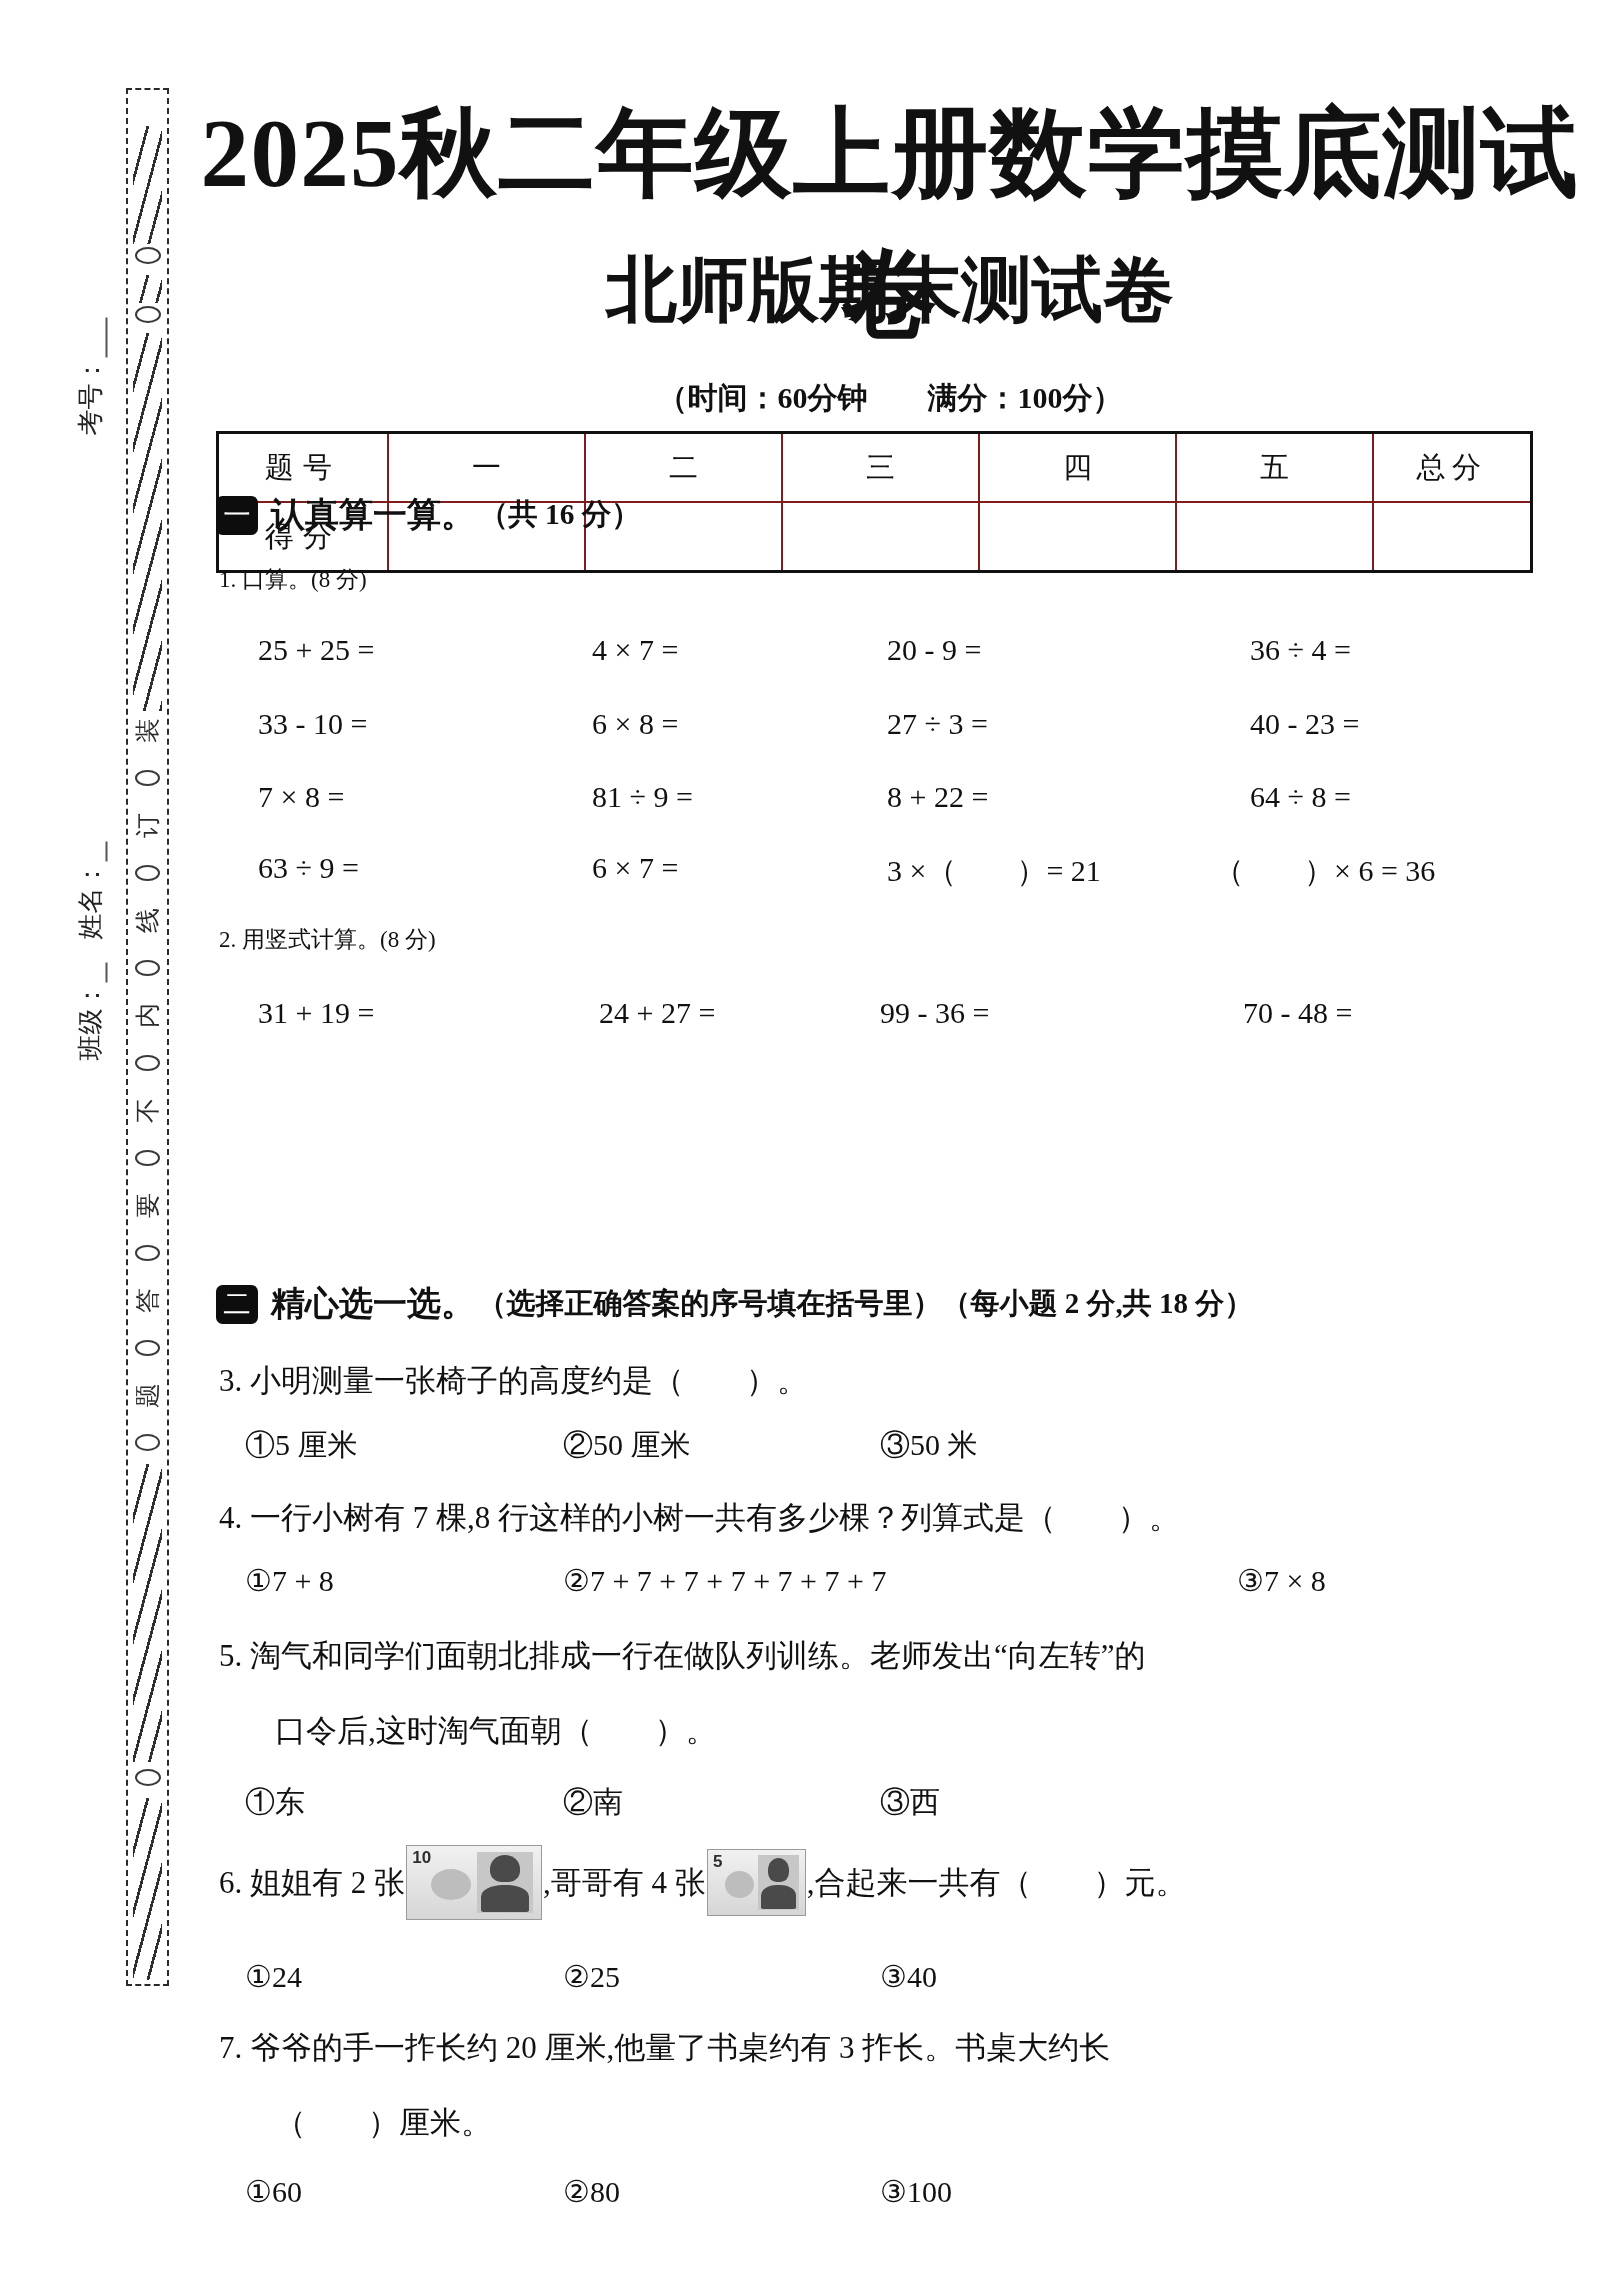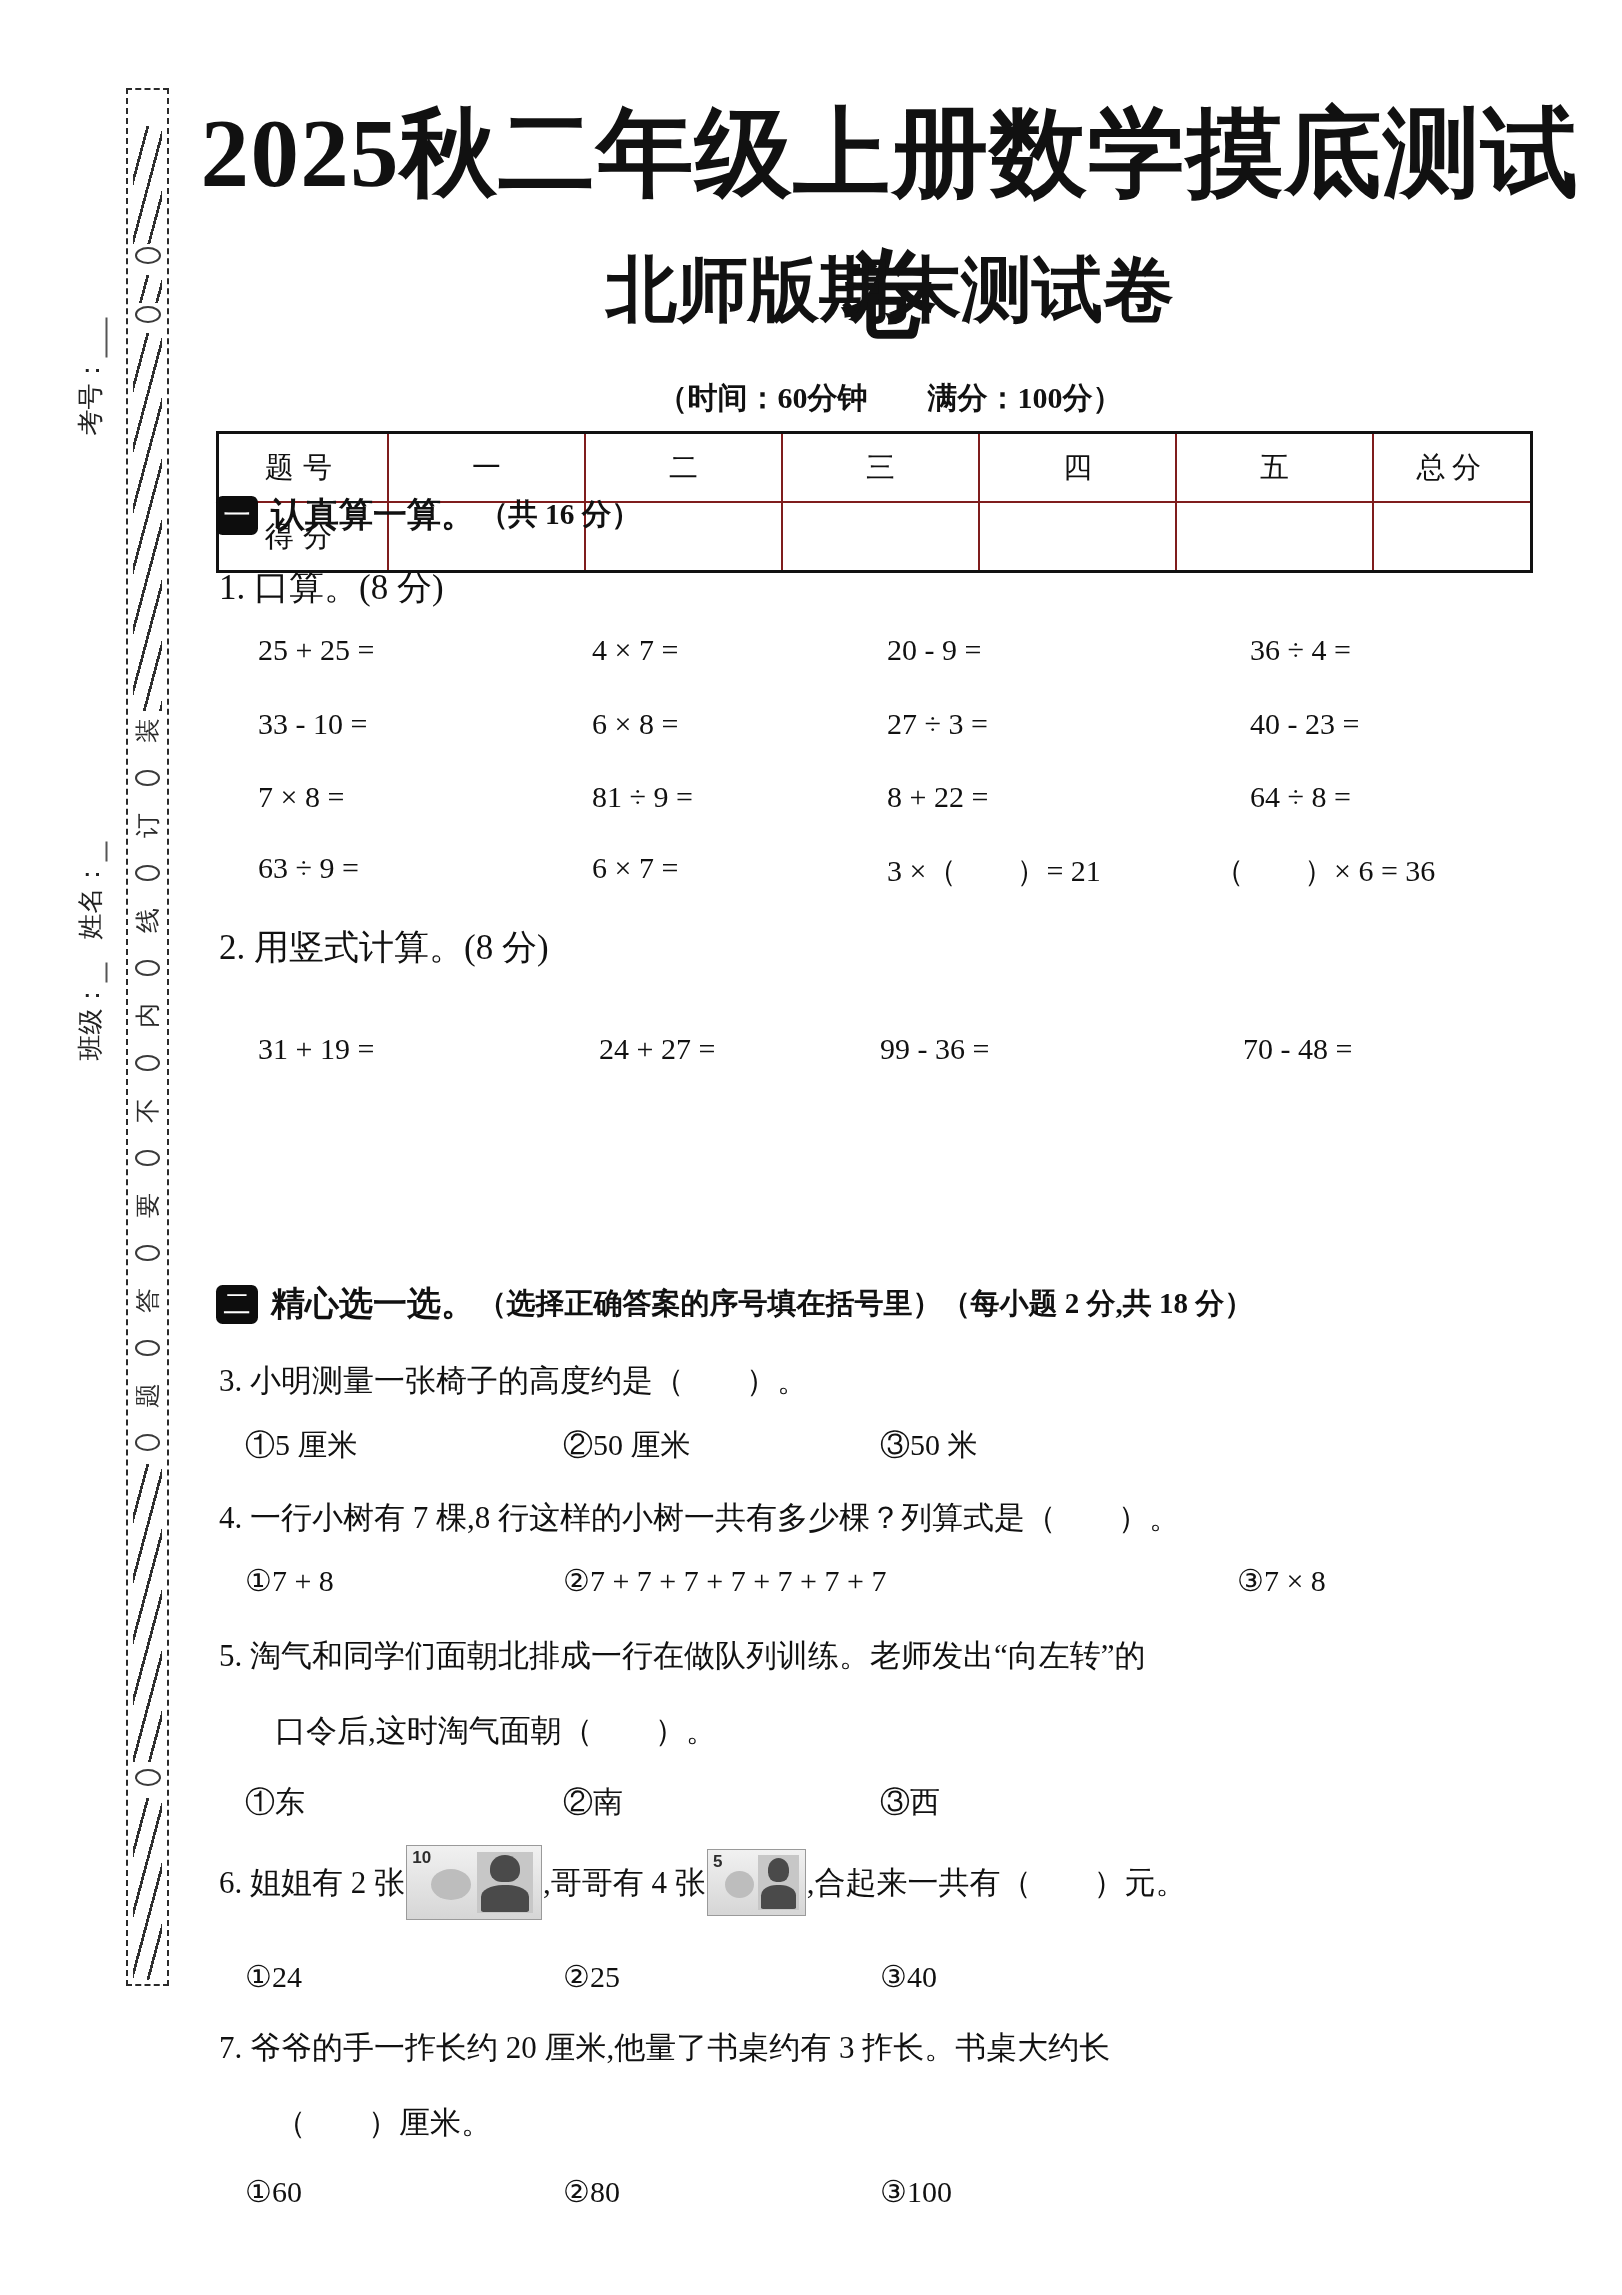--- a/index.html
+++ b/index.html
@@ -46,21 +46,21 @@
   .c-tot{width:156px;height:67px;letter-spacing:6.5px;}
 
   
   .sec-head{display:flex;align-items:center;}
   .badge{display:flex;align-items:center;justify-content:center;width:42px;height:39px;
     background:#0d0d0d;color:#fff;border-radius:6.5px;font-size:27.5px;margin-right:13px;flex:0 0 auto;}
   .sec-title{font-size:34px;font-weight:700;}
   .sec-points{font-size:29.4px;font-weight:700;margin-left:3.9px;}
   .sec-note{font-size:29px;font-weight:700;margin-left:2.6px;}
 
-  .q-label{font-size:35px;}
+  .q-label{font-size:23px;}
   .q-text{font-size:31px;white-space:nowrap;}
   .calc-row{position:absolute;height:39px;font-size:30px;}
   .calc-cell{position:absolute;white-space:nowrap;}
   .cc0{left:258px;} .cc1{left:592px;} .cc2{left:887px;} .cc3{left:1250px;}
   .row3 .cc3{left:1214px;}
   .q2c0{left:258px;} .q2c1{left:599px;} .q2c2{left:880px;} .q2c3{left:1243px;}
   .opt{position:absolute;font-size:30px;white-space:nowrap;}
   .opt0{left:245px;} .opt1{left:563px;} .opt2{left:880px;} .opt2-far{left:1237px;}
 
   
@@ -181,21 +181,21 @@
     <span class="calc-cell cc3">64 ÷ 8 =</span>
   </div>
   <div class="calc-row row3" style="left:0;top:851px;width:1623px;">
     <span class="calc-cell cc0">63 ÷ 9 =</span>
     <span class="calc-cell cc1">6 × 7 =</span>
     <span class="calc-cell cc2">3 ×（　　）= 21</span>
     <span class="calc-cell cc3">（　　）× 6 = 36</span>
   </div>
 
   <div class="abs q-label" style="left:219px;top:924px;">2. 用竖式计算。(8 分)</div>
-  <div class="calc-row" style="left:0;top:1032px;width:1623px;">
+  <div class="calc-row" style="left:0;top:996px;width:1623px;">
     <span class="calc-cell q2c0">31 + 19 =</span>
     <span class="calc-cell q2c1">24 + 27 =</span>
     <span class="calc-cell q2c2">99 - 36 =</span>
     <span class="calc-cell q2c3">70 - 48 =</span>
   </div>
 
   <div class="abs sec-head" style="left:216px;top:1281px;">
     <span class="badge">二</span>
     <span class="sec-title">精心选一选。</span>
     <span class="sec-note">（选择正确答案的序号填在括号里）（每小题 2 分,共 18 分）</span>

